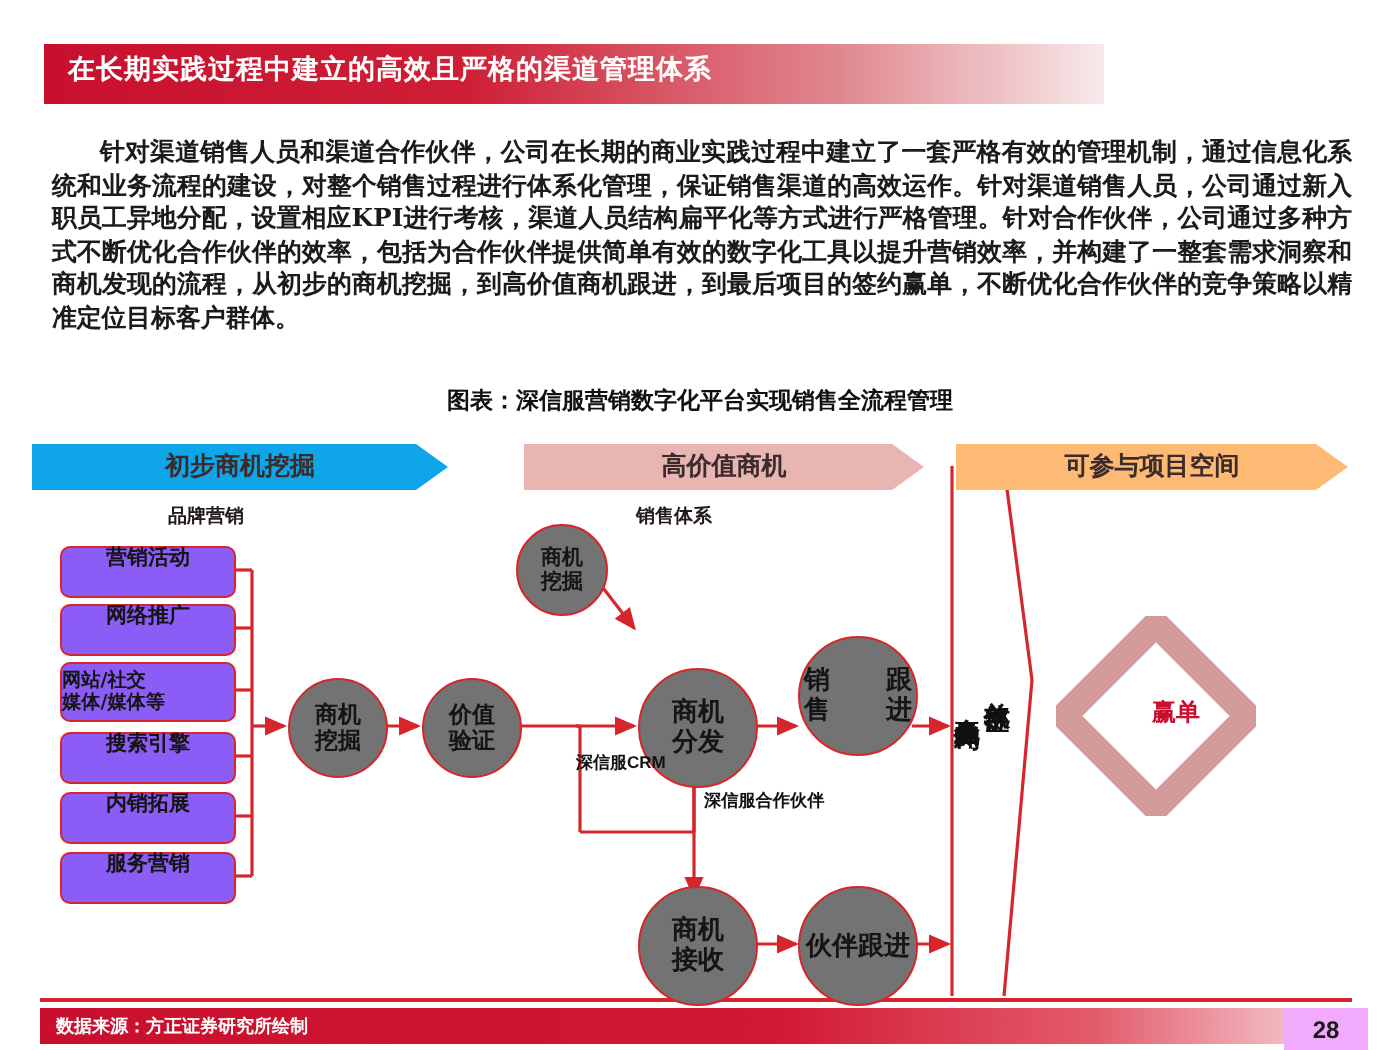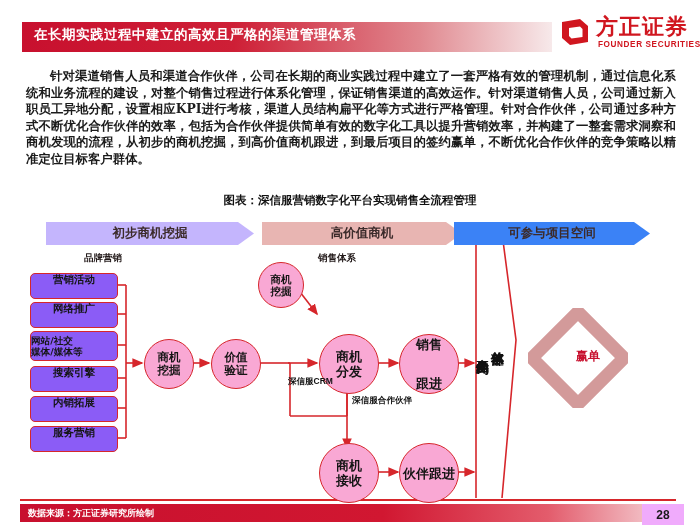--- a/index.html
+++ b/index.html
@@ -51,43 +51,43 @@
   }
   
   .diagram{position:absolute;left:0;top:210px;width:700px;height:292px;}
   svg.wire{position:absolute;left:0;top:0;width:700px;height:292px;}
   .banner{
     position:absolute;height:23px;
     font-family:"DejaVu Serif","Liberation Serif",serif;
     font-weight:bold;font-size:12.5px;color:#3c2b2b;
     display:flex;align-items:center;justify-content:center;
   }
-  .b1{left:46px;top:12px;width:208px;background:#c4b5fd;
+  .b1{left:16px;top:12px;width:208px;background:#0ea5e9;
       clip-path:polygon(0 0,192px 0,208px 11.5px,192px 23px,0 23px);}
   .b2{left:262px;top:12px;width:200px;background:#e8b5b2;
       clip-path:polygon(0 0,184px 0,200px 11.5px,184px 23px,0 23px);}
-  .b3{left:454px;top:12px;width:196px;background:#3b82f6;
+  .b3{left:478px;top:12px;width:196px;background:#fdba74;
       clip-path:polygon(0 0,180px 0,196px 11.5px,180px 23px,0 23px);}
   .sublabel{
     position:absolute;
     font-family:"DejaVu Serif","Liberation Serif",serif;
     font-weight:bold;font-size:9.5px;color:#231a1a;white-space:nowrap;
   }
   .lbox{
     position:absolute;left:30px;width:86px;height:24px;
     border:1.6px solid #d6262b;border-radius:5px;background:#8b5cf6;
     display:flex;align-items:flex-start;justify-content:center;
     font-family:"DejaVu Serif","Liberation Serif",serif;
     font-weight:bold;font-size:10.5px;color:#151515;line-height:11px;
     text-align:center;
   }
   .lbox.two{height:28px;font-size:9.6px;}
   .circle{
     position:absolute;border:1.6px solid #d6262b;border-radius:50%;
-    background:#f9a8d4;display:flex;align-items:center;justify-content:center;
+    background:#737373;display:flex;align-items:center;justify-content:center;
     font-family:"DejaVu Serif","Liberation Serif",serif;
     font-weight:bold;color:#151515;text-align:center;
   }
   .c-sm{width:44px;height:44px;font-size:10.5px;line-height:12px;}
   .c-md{width:48px;height:48px;font-size:11.5px;line-height:13px;}
   .c-lg{width:58px;height:58px;font-size:13px;line-height:15px;}
   .wirelabel{
     position:absolute;
     font-family:"Liberation Sans",sans-serif;
     font-weight:bold;font-size:8.5px;color:#111;white-space:nowrap;
@@ -121,28 +121,20 @@
     display:flex;align-items:center;justify-content:center;
   }
 </style>
 </head>
 <body>
 
 <div class="header">
   <div class="title-bar"></div>
   <div class="title-text">在长期实践过程中建立的高效且严格的渠道管理体系</div>
 
-  <div class="logo">
-    <svg class="logo-mark" viewBox="0 0 30 30">
-      <path d="M2 5 L20 2 L28 9 L28 25 L10 28 L2 21 Z" fill="#d0161f"></path>
-      <path d="M9 11 L20 9.5 L22.5 12 L22.5 20 L11.5 21.5 L9 19 Z" fill="#ffffff"></path>
-    </svg>
-    <div class="logo-cn">方正证券</div>
-    <div class="logo-en">FOUNDER SECURITIES</div>
-  </div>
 </div>
 
 <div class="para">针对渠道销售人员和渠道合作伙伴，公司在长期的商业实践过程中建立了一套严格有效的管理机制，通过信息化系统和业务流程的建设，对整个销售过程进行体系化管理，保证销售渠道的高效运作。针对渠道销售人员，公司通过新入职员工异地分配，设置相应KPI进行考核，渠道人员结构扁平化等方式进行严格管理。针对合作伙伴，公司通过多种方式不断优化合作伙伴的效率，包括为合作伙伴提供简单有效的数字化工具以提升营销效率，并构建了一整套需求洞察和商机发现的流程，从初步的商机挖掘，到高价值商机跟进，到最后项目的签约赢单，不断优化合作伙伴的竞争策略以精准定位目标客户群体。</div>
 
 <div class="caption">图表：深信服营销数字化平台实现销售全流程管理</div>
 
 <div class="diagram">
 
   <svg class="wire" viewBox="0 0 700 292">
     <defs>
@@ -226,21 +218,21 @@
     <span>验证</span>
   </div>
   <div class="circle c-sm" style="left:258px;top:52px;flex-direction:column;">
     <span>商机</span>
     <span>挖掘</span>
   </div>
   <div class="circle c-lg" style="left:319px;top:124px;flex-direction:column;">
     <span>商机</span>
     <span>分发</span>
   </div>
-  <div class="circle c-lg" style="left:399px;top:124px;flex-direction:column;gap:24px;">
+  <div class="circle c-lg" style="left:399px;top:108px;gap:24px;">
     <span>销售</span>
     <span>跟进</span>
   </div>
   <div class="circle c-lg" style="left:319px;top:233px;flex-direction:column;">
     <span>商机</span>
     <span>接收</span>
   </div>
   <div class="circle c-lg" style="left:399px;top:233px;flex-direction:row;">
     <span>伙伴</span>
     <span>跟进</span>

